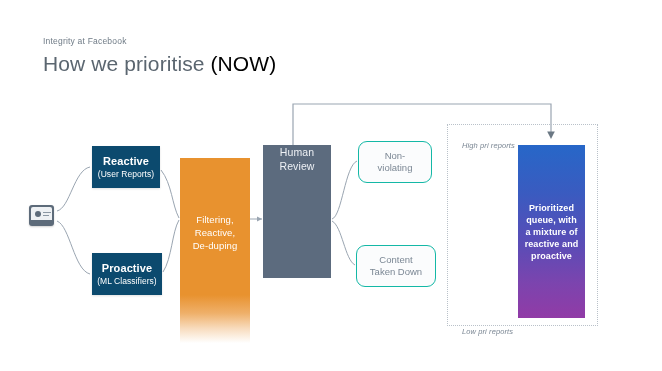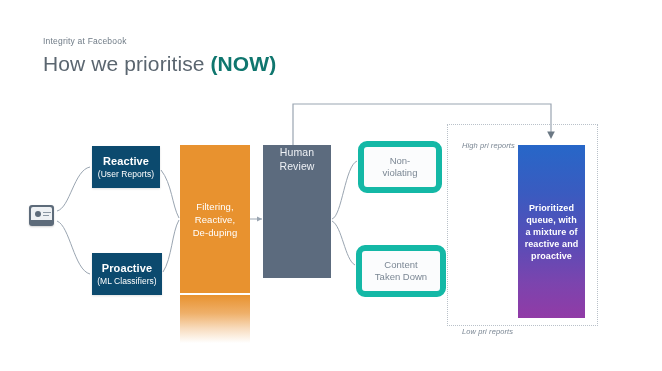--- a/index.html
+++ b/index.html
@@ -38,21 +38,21 @@
   .title {
     position: absolute;
     left: 43px;
     top: 52px;
     font-size: 21px;
     color: #5b6670;
     font-family: "Liberation Sans", sans-serif;
     white-space: nowrap;
     letter-spacing: 0.1px;
   }
-  .title .bold { font-weight: bold; color: #0f766e; }
+  .title .bold { font-weight: normal; color: #000000; }
 
   
   #wires {
     position: absolute;
     left: 0; top: 0;
     width: 662px; height: 371px;
     pointer-events: none;
   }
 
   
@@ -115,21 +115,21 @@
     letter-spacing: 0.05px;
     margin-top: 1px;
   }
   #box-reactive { left: 92px; top: 146px; width: 68px; height: 42px; }
   #box-proactive { left: 92px; top: 253px; width: 70px; height: 42px; }
 
   
   #box-filter {
     position: absolute;
     left: 180px;
-    top: 145px;
+    top: 158px;
     width: 70px;
     height: 148px;
     background: #e8922f;
     color: #ffffff;
     display: flex;
     align-items: center;
     justify-content: center;
     text-align: center;
   }
   #box-filter .of-text {
@@ -163,21 +163,21 @@
   #box-human .hr-text {
     font-size: 10.5px;
     line-height: 14px;
     letter-spacing: 0.1px;
   }
 
   
   .pill {
     position: absolute;
     background: #fbfcfd;
-    border: 6px solid #14b8a6;
+    border: 1px solid #14b8a6;
     border-radius: 9px;
     color: #7b8794;
     display: flex;
     align-items: center;
     justify-content: center;
     text-align: center;
     font-size: 9.5px;
     line-height: 12px;
   }
   #pill-nonviolating { left: 358px; top: 141px; width: 72px; height: 40px; }

